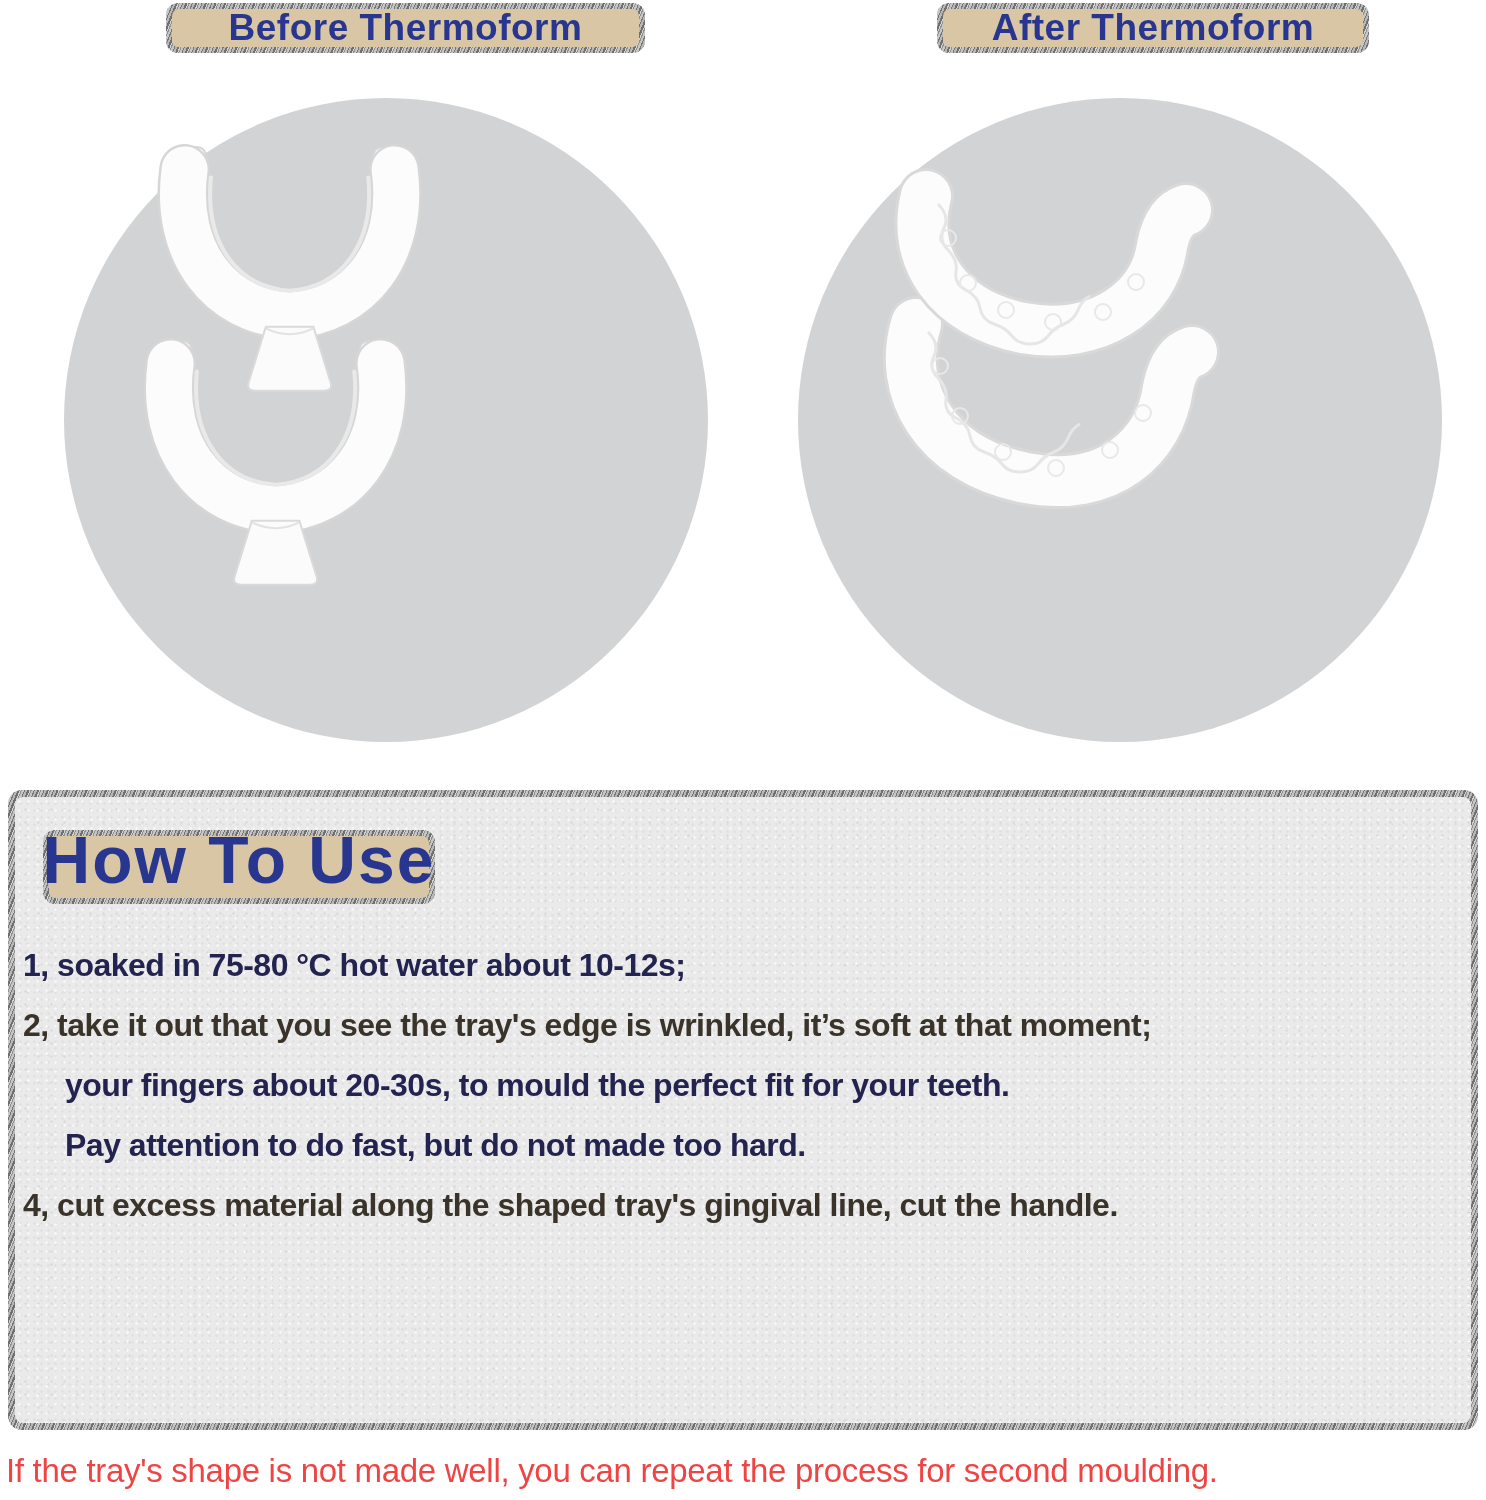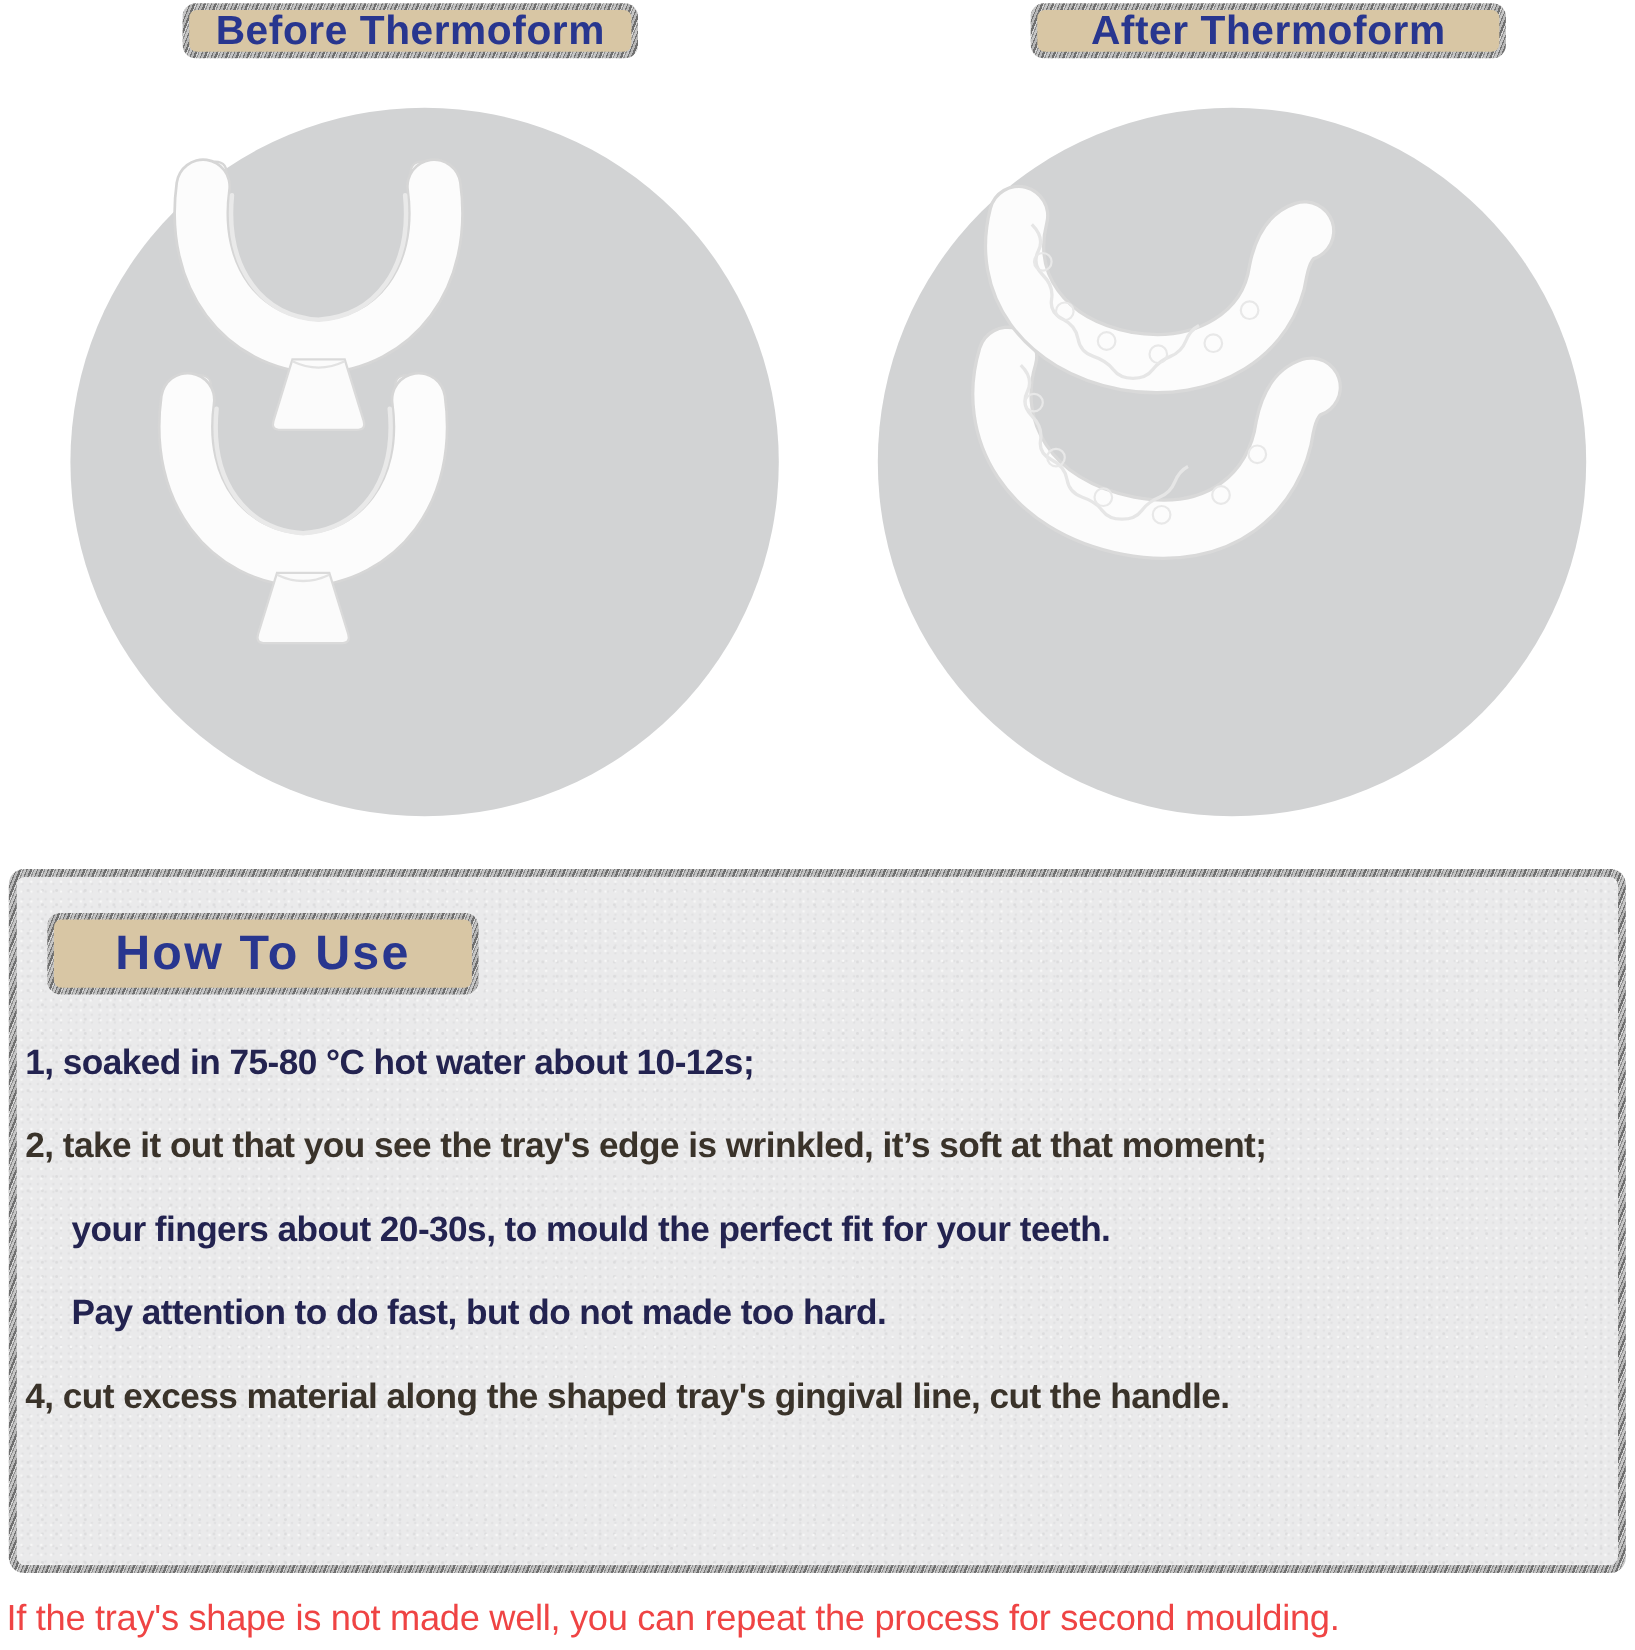--- a/index.html
+++ b/index.html
@@ -13,45 +13,45 @@
     background:repeating-linear-gradient(112deg,
       #6f6f6f 0 2px,#d4d4d4 2px 3px,#8f8f8f 3px 4px,
       #c6c6c6 4px 6px,#757575 6px 7px,#b8b8b8 7px 9px);
   }
   .badge-inner{
     width:100%;height:100%;background:#d8c6a4;border-radius:7px;
     display:flex;align-items:center;justify-content:center;
     font-weight:bold;color:#28368f;white-space:nowrap;
   }
   
-  .badge-before{left:166px;top:3px;width:414px;height:50px;}
+  .badge-before{left:166px;top:3px;width:479px;height:50px;}
   .badge-after{left:937px;top:3px;width:432px;height:50px;}
   .badge-before .badge-inner,.badge-after .badge-inner{font-size:37px;letter-spacing:0.5px;}
   
   .circle{position:absolute;width:644px;height:644px;border-radius:50%;background:#d2d3d4;}
   .circle-left{left:64px;top:98px;}
   .circle-right{left:798px;top:98px;}
   .circle svg{display:block;width:100%;height:100%;}
   
   .how-box{left:8px;top:790px;width:1470px;height:640px;padding:7px;border-radius:14px;}
   .how-inner{
     position:relative;width:100%;height:100%;border-radius:8px;
     background-color:#eaeaeb;
     background-image:
       radial-gradient(circle, #f7f7f7 0 1px, transparent 1.5px),
       radial-gradient(circle, #dcdcdd 0 1px, transparent 1.5px),
       radial-gradient(circle, #e1e1e2 0 1px, transparent 1.5px);
     background-size:9px 9px,13px 13px,7px 7px;
     background-position:0 0,4px 6px,2px 3px;
   }
   .title-badge{left:28px;top:33px;width:392px;height:74px;padding:6px;}
-  .title-badge .badge-inner{font-size:44px;letter-spacing:2px;}
+  .title-badge .badge-inner{font-size:66px;letter-spacing:2px;align-items:flex-end;}
   .steps{
     position:absolute;left:8px;top:150px;right:6px;
-    display:flex;flex-direction:column;gap:40px;
+    display:flex;flex-direction:column;gap:24px;
   }
   .step{
     font-size:32px;font-weight:bold;line-height:36px;
     letter-spacing:-0.5px;white-space:nowrap;
   }
   .step.indent{padding-left:42px;}
   .step.navy{color:#232350;}
   .step.brown{color:#3a332a;}
   
   .footer-note{

